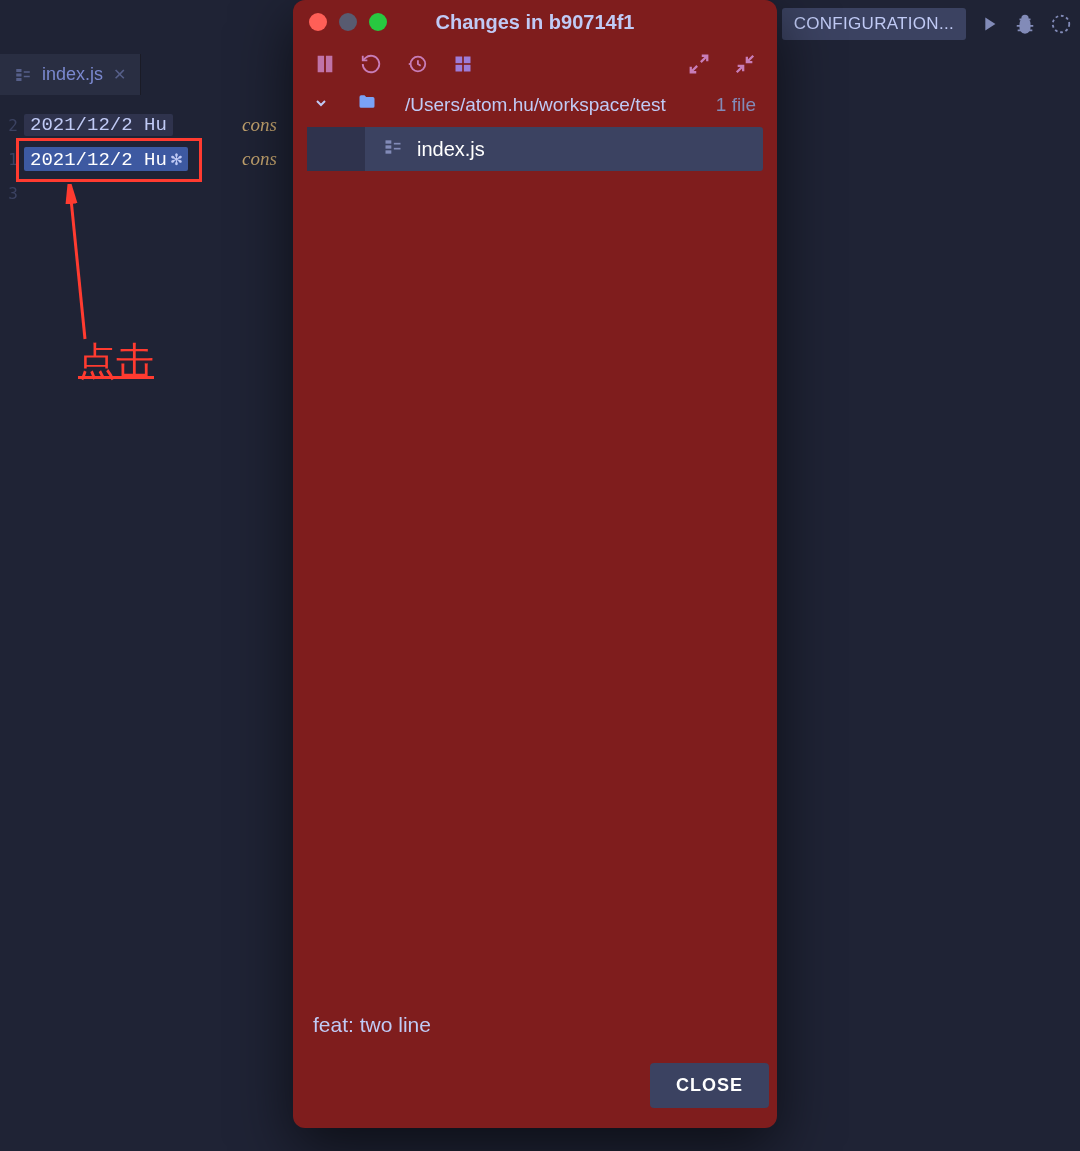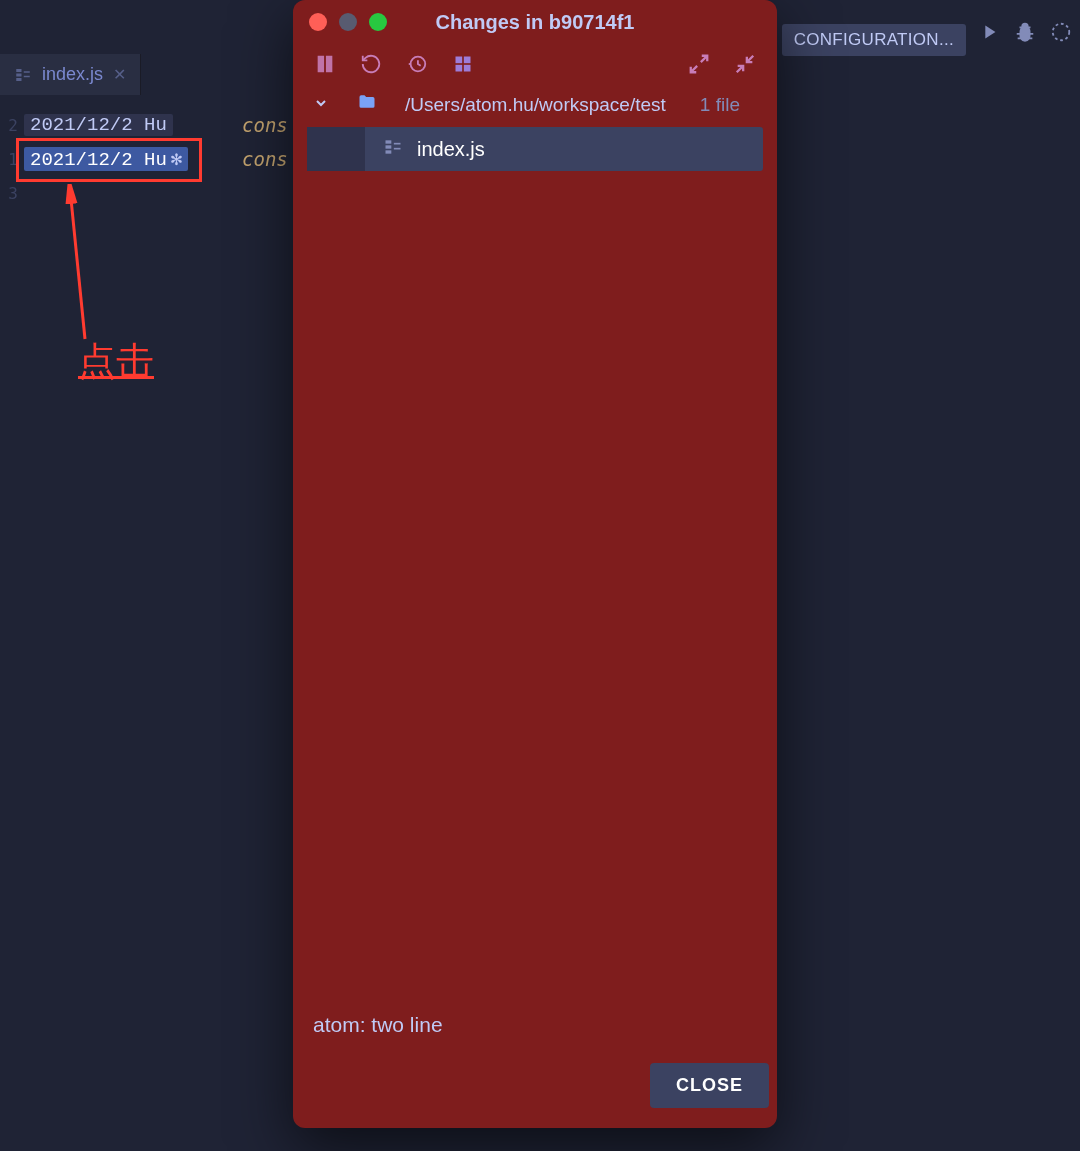--- a/index.html
+++ b/index.html
@@ -24,21 +24,20 @@
     gap: 10px;
     padding-right: 6px;
   }
   .config-chip {
     background: #3b4261;
     color: #c0caf5;
     font-size: 17px;
     padding: 6px 12px;
     border-radius: 3px;
     letter-spacing: 0.3px;
-    margin-top: 16px;
   }
   .toolbar-icon {
     width: 26px;
     height: 26px;
     color: #828bb8;
     display: flex;
     align-items: center;
     justify-content: center;
   }
 
@@ -139,21 +138,21 @@
     background: #1f2335;
     font-family: "Menlo", monospace;
     font-size: 19px;
   }
   .code-line {
     height: 34px;
     display: flex;
     align-items: center;
     padding-left: 6px;
   }
-  .kw { color: #c3a36e; font-style: italic; }
+  .kw { color: #c3a36e; font-style: italic; font-family: Liberation Serif, serif; }
 
   
   .dialog {
     position: absolute;
     left: 293px;
     top: 0;
     width: 484px;
     height: 1128px;
     background: #7f1d1d;
     border-radius: 12px;
@@ -206,21 +205,21 @@
   .dlg-path {
     display: flex;
     align-items: center;
     gap: 28px;
     padding: 6px 20px 10px;
     color: #c0caf5;
     font-size: 19px;
   }
   .chev { color: #c0caf5; }
   .folder-icon { color: #7aa2f7; }
-  .file-count { color: #828bb8; margin-left: 6px; }
+  .file-count { color: #828bb8; margin-left: 22px; }
 
   .file-list {
     padding: 0 14px;
   }
   .file-row {
     display: flex;
     align-items: center;
     height: 44px;
     background: #3b4261;
     border-radius: 3px;
@@ -425,18 +424,18 @@
               <rect x="13" y="13" width="8" height="2"></rect>
             </svg>
         </span>
         <span class="filename">index.js</span>
       </div>
     </div>
   </div>
 
   <div class="dlg-body"></div>
 
-  <div class="commit-msg">atom: two line</div>
+  <div class="commit-msg">feat: two line</div>
 
   <div class="dlg-footer">
     <button class="close-btn">CLOSE</button>
   </div>
 </div>
 
 </body></html>

